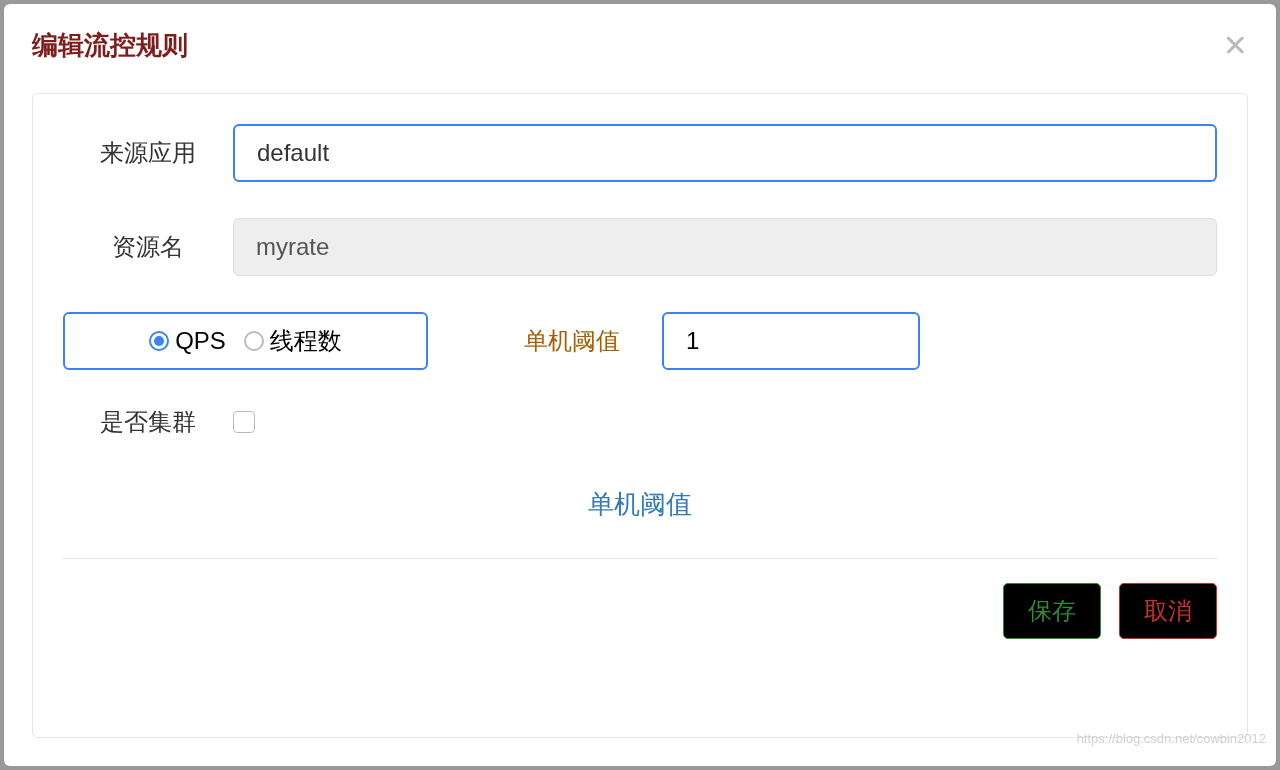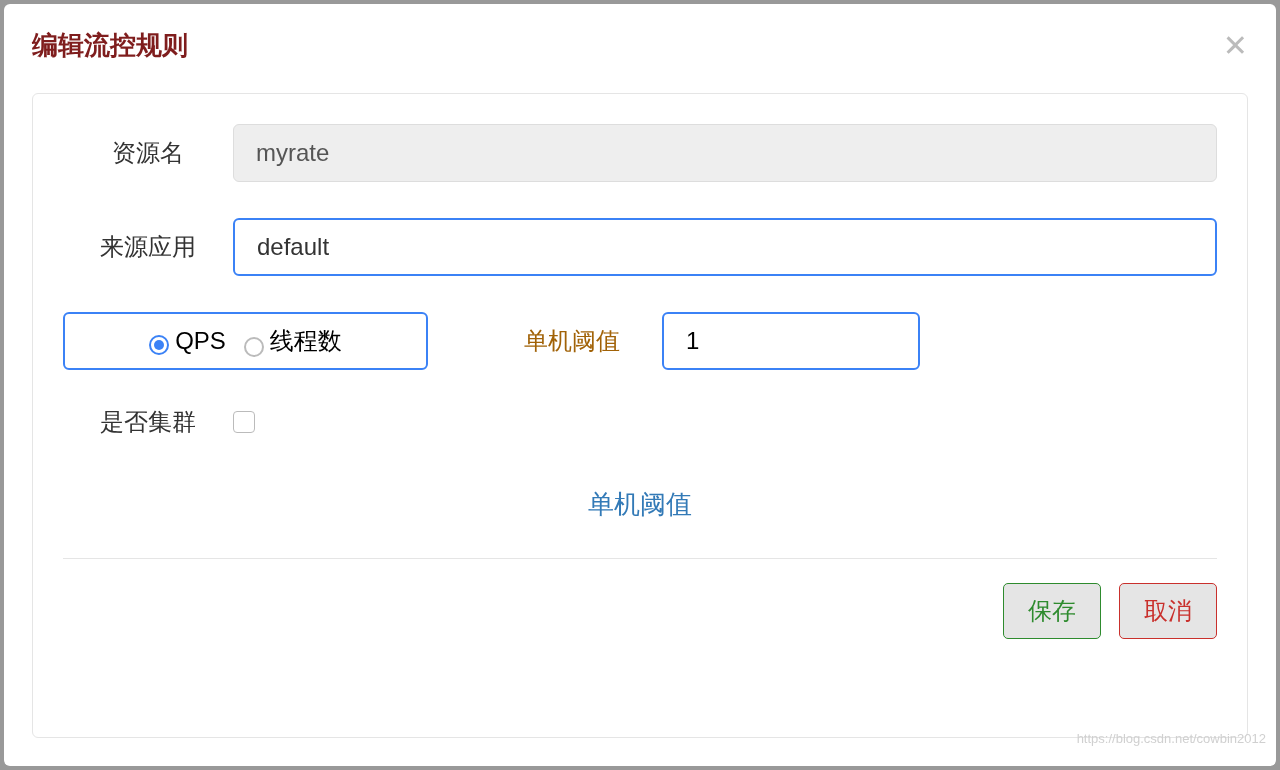--- a/index.html
+++ b/index.html
@@ -90,21 +90,21 @@
       height: 58px;
       border: 2px solid #3b82f6;
       border-radius: 6px;
       display: flex;
       align-items: center;
       justify-content: center;
       gap: 18px;
     }
     .radio-option {
       display: flex;
-      align-items: flex-end;
+      align-items: center;
       gap: 6px;
       font-size: 24px;
       cursor: pointer;
     }
     .radio-circle {
       width: 20px;
       height: 20px;
       border: 2px solid #bbb;
       border-radius: 50%;
       display: inline-flex;
@@ -158,21 +158,21 @@
     .footer {
       display: flex;
       justify-content: flex-end;
       gap: 18px;
     }
     .btn {
       height: 56px;
       padding: 0 24px;
       font-size: 24px;
       border-radius: 5px;
-      background: #e5e5e5;
+      background: #000000;
       cursor: pointer;
     }
     .btn-save {
       border: 1px solid #2e8b2e;
       color: #2e8b2e;
     }
     .btn-cancel {
       border: 1px solid #c9302c;
       color: #c9302c;
     }
@@ -190,29 +190,29 @@
 <div class="modal">
   <div class="modal-header">
     <div class="modal-title">编辑流控规则</div>
     <button class="close-btn">
       <span>✕</span>
     </button>
   </div>
 
   <div class="modal-body">
     <div class="form-row">
+      <div class="label">来源应用</div>
+      <input class="input-text" type="text" value="default" style="">
+    </div>
+
+    <div class="form-row">
       <div class="label">资源名</div>
       <div class="input-readonly">
         <span>myrate</span>
       </div>
-    </div>
-
-    <div class="form-row">
-      <div class="label">来源应用</div>
-      <input class="input-text" type="text" value="default" style="">
     </div>
 
     <div class="form-row">
       <div class="radio-group">
         <div class="radio-option">
           <span class="radio-circle selected">
               <span class="radio-dot"></span>
             </span>
           <span>QPS</span>
         </div>

